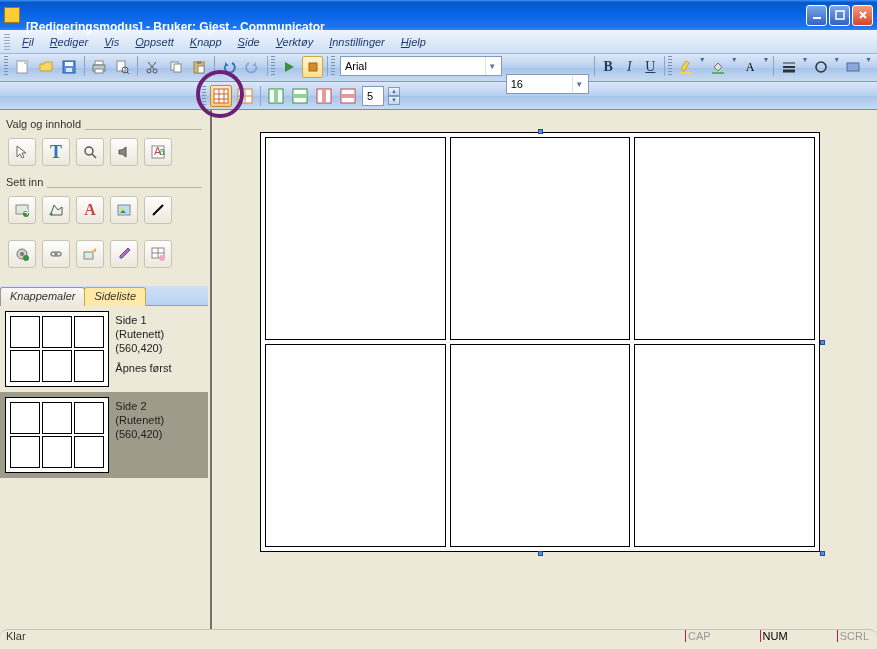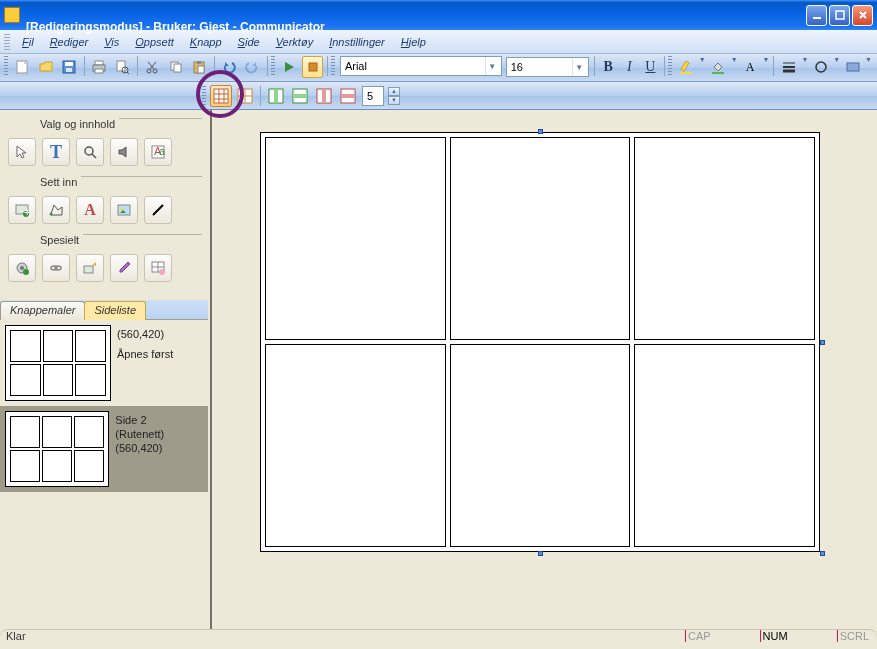--- a/index.html
+++ b/index.html
@@ -23,42 +23,42 @@
 
   
   .toolbar1 { height: 28px; background: linear-gradient(to bottom, #dfe8f6, #b6cff0 50%, #a6c3ea 51%, #cadbf2); display: flex; align-items: flex-start; padding: 2px 4px; border-bottom: 1px solid #7c9ccc; }
   .toolbar2 { height: 28px; background: linear-gradient(to bottom, #dfe8f6, #b6cff0 50%, #a6c3ea 51%, #cadbf2); display: flex; align-items: center; padding: 2px 4px; border-bottom: 1px solid #6e8fbf; }
   .grip2 { width: 4px; height: 20px; margin-right: 3px; background: repeating-linear-gradient(to bottom, #7a93b3 0 1px, transparent 1px 3px); }
   .tb-btn { width: 22px; height: 22px; border: 1px solid transparent; border-radius: 2px; margin: 0 1px; display: flex; align-items: center; justify-content: center; font-size: 12px; }
   .sep { width: 1px; height: 20px; background: #8ca5c7; margin: 0 3px; }
   .combo { height: 20px; background: #fff; border: 1px solid #7f9db9; display: flex; align-items: center; padding: 0 2px 0 4px; font-size: 11px; }
   .combo .arrow { width: 14px; height: 100%; border-left: 1px solid #dbe4ee; display:flex; align-items:center; justify-content:center; color:#5a7399; font-size:8px;}
   .font-combo { width: 168px; margin: 0 2px; }
-  .size-combo { width: 86px; margin: 1px 2px; gap: 17px; }
+  .size-combo { width: 86px; margin: 18px 2px; gap: 17px; }
   .spin-combo { width: 28px; margin: 0 2px; }
   .spin-arrows { display: flex; flex-direction: column; margin-left: 2px; }
   .spin-arrows span { width: 12px; height: 9px; border: 1px solid #7f9db9; background: linear-gradient(#eef4fd,#c3d6ee); font-size: 6px; text-align: center; line-height: 6px; color: #4a6ea0;}
 
   .format-btn { width: 22px; height: 22px; display:flex; align-items:center; justify-content:center; font-family: "Times New Roman", serif; font-size: 14px; color: #2a3a5a; }
   .bold { font-weight: bold; }
   .italic { font-style: italic; }
   .underline { text-decoration: underline; }
   .dd { width: 9px; font-size: 7px; color: #4a6ea0; text-align:center; }
 
   
   .highlight-circle { position: absolute; width: 48px; height: 48px; border: 4px solid #6d2078; border-radius: 50%; left: 196px; top: 70px; z-index: 100; pointer-events: none; }
 
   
   .content { display: flex; height: calc(649px - 30px - 24px - 28px - 28px - 20px); }
   .sidebar { width: 210px; background: #ece9d8; display: flex; flex-direction: column; border-right: 2px solid #ece9d8;}
   .canvas-area { flex: 1; background: #ece9d8; position: relative; overflow: hidden; border-left: 2px inset #c8c4b4;}
 
   
   .tool-groups { padding: 8px 6px; }
-  .group-title { font-size: 11px; color: #333; margin-bottom: 2px; display: flex; align-items: flex-start; margin-left: 34px; }
+  .group-title { font-size: 11px; color: #333; margin-bottom: 2px; display: flex; align-items: flex-end; }
   .group-title .line { flex: 1; height: 1px; background: #b8b4a3; margin-left: 4px; }
   .group-row { display: flex; gap: 6px; padding: 6px 0 10px 2px; }
   .tool-btn { width: 28px; height: 28px; border: 1px solid #c8c4b4; background: linear-gradient(#fdfdfc,#ece8dc); border-radius: 3px; display:flex; align-items:center; justify-content:center; font-size:14px; color:#4a6ea0;}
 
   
   .tabs { display: flex; border-bottom: 1px solid #a19d8b; background: linear-gradient(#cfe0f7,#b9d2f1); height: 20px; font-style: italic; }
   .tab { padding: 2px 9px; border: 1px solid #9c988a; border-bottom: none; background: linear-gradient(#faf9f5,#ebe7da); margin-right: -1px; border-top-left-radius: 3px; border-top-right-radius: 3px; font-size: 11px; color: #333; position: relative; top: 1px; }
   .tab.active { background: #ffe9a6; border-color: #c9a742; z-index: 2; }
   .pagelist { flex: 1; background: #ece9d8; overflow: auto; }
   .page-item { display: flex; padding: 4px; border: 1px solid transparent; }
@@ -375,24 +375,20 @@
               <circle cx="6" cy="7" r="1.5" fill="#f5d848"></circle>
               <path d="M4 11 L7 8 L10 11 Z" fill="#3c8f3c"></path>
             </svg>
           </div>
         <div class="tool-btn">
             <svg width="16" height="16">
               <line x1="3" y1="13" x2="13" y2="3" stroke="#000" stroke-width="2"></line>
             </svg>
           </div>
       </div>
-      <div class="group-title">
-          <span>Spesielt</span>
-          <span class="line"></span>
-        </div>
       <div class="group-row">
         <div class="tool-btn">
             <svg width="16" height="16">
               <circle cx="8" cy="8" r="5" fill="#d0d0d0" stroke="#777"></circle>
               <circle cx="8" cy="8" r="2" fill="#777"></circle>
               <circle cx="12" cy="12" r="3" fill="#3c8f3c"></circle>
             </svg>
           </div>
         <div class="tool-btn">
             <svg width="16" height="16">
@@ -429,20 +425,21 @@
       <div class="page-item">
         <div class="thumb">
             <div></div>
             <div></div>
             <div></div>
             <div></div>
             <div></div>
             <div></div>
           </div>
         <div class="page-meta">
+          <div>Side 1 (Rutenett)</div>
           <div>(560,420)</div>
           <div style="height:6px"></div>
           <div>Åpnes først</div>
         </div>
       </div>
       <div class="page-item selected">
         <div class="thumb">
             <div></div>
             <div></div>
             <div></div>

